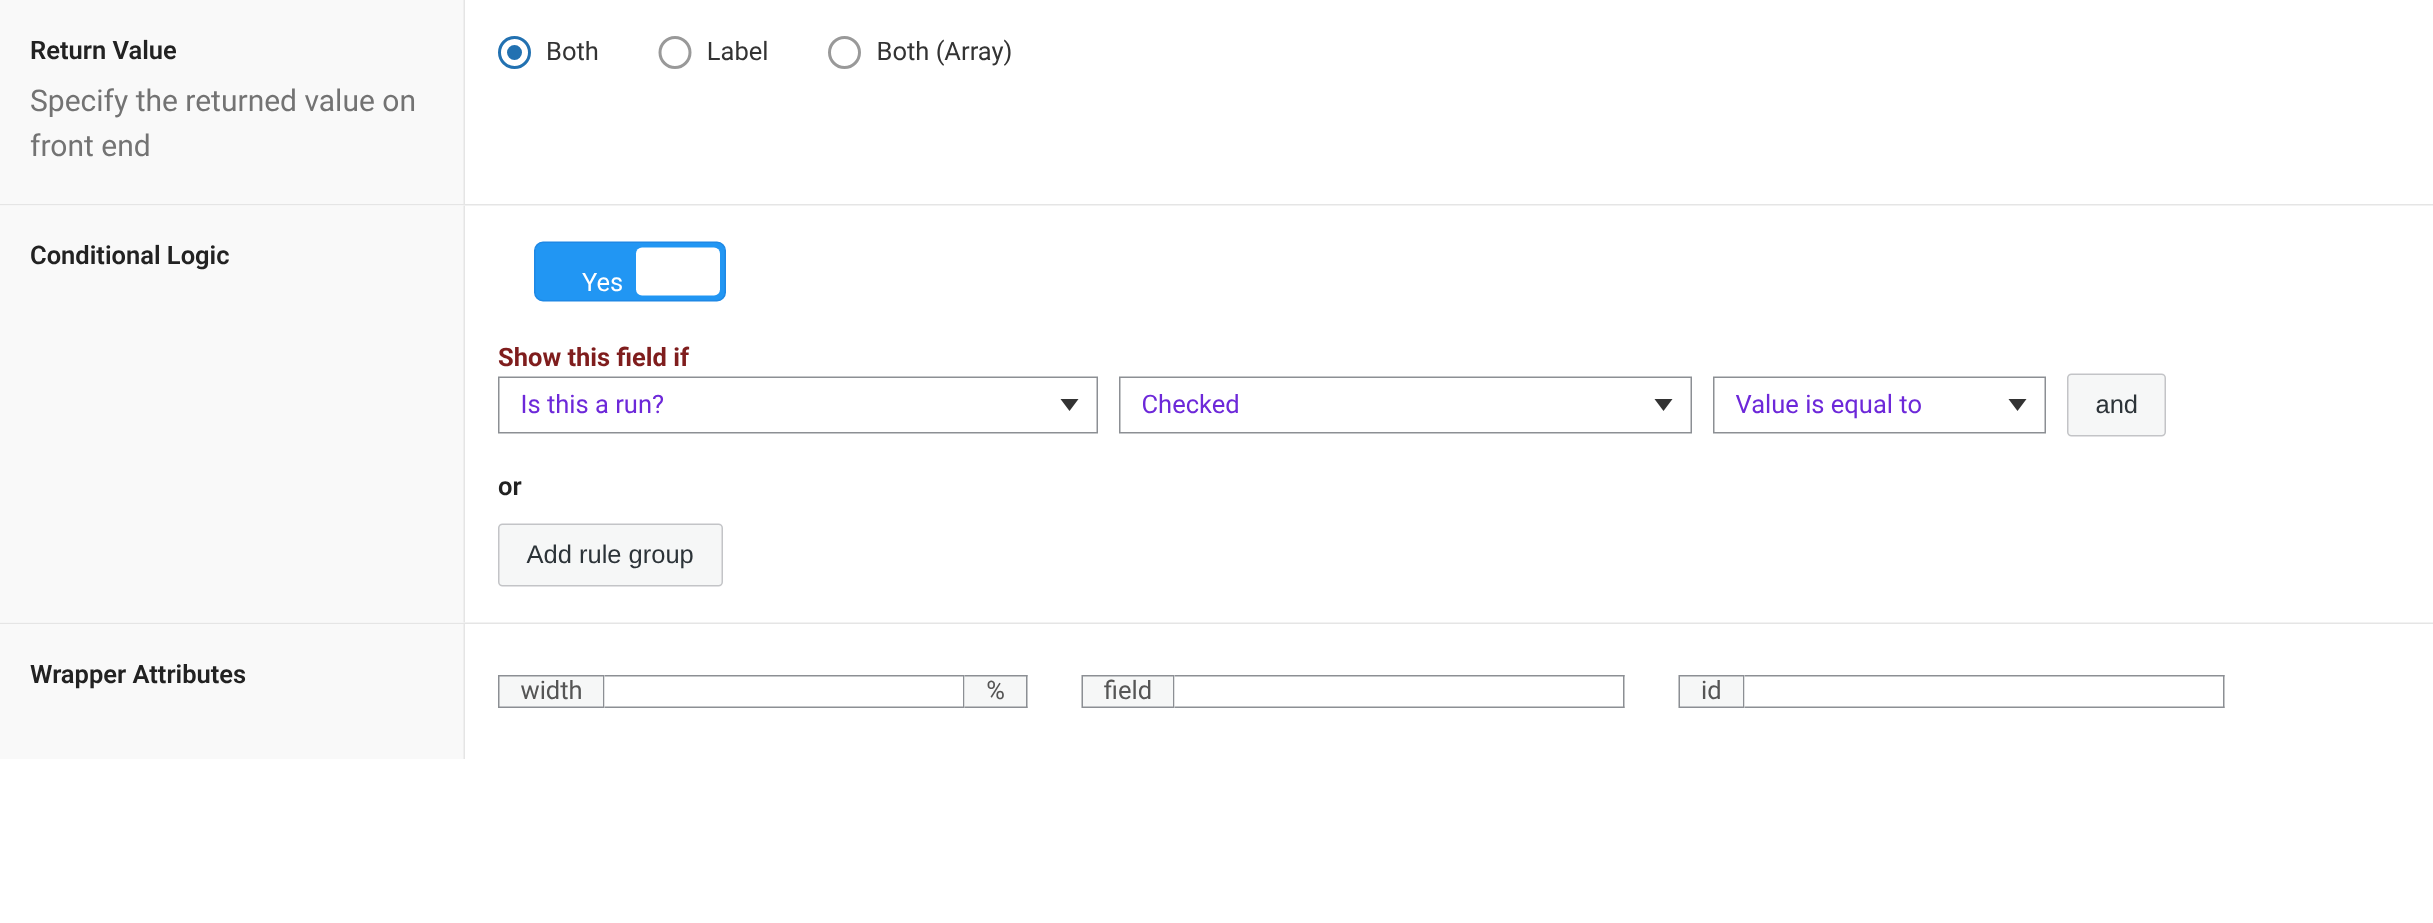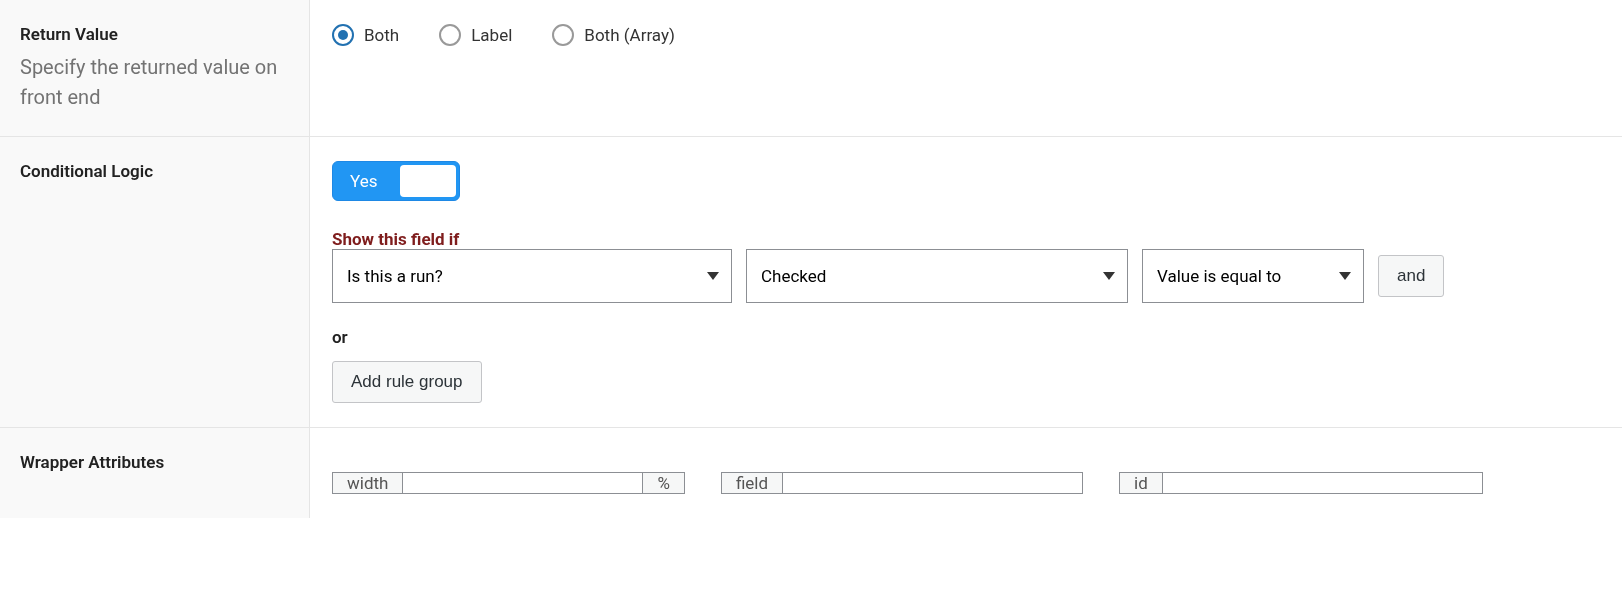--- a/index.html
+++ b/index.html
@@ -13,37 +13,37 @@
     .settings-value-cell { flex: 1; padding: 24px 22px; }
     
     .radio-group { display: flex; gap: 40px; align-items: center; }
     .radio-item { display: flex; align-items: center; gap: 10px; cursor: pointer; }
     .radio-circle { width: 22px; height: 22px; border: 2px solid #999; border-radius: 50%; display: flex; align-items: center; justify-content: center; background: #fff; }
     .radio-circle.selected { border-color: #2271b1; }
     .radio-dot { width: 10px; height: 10px; border-radius: 50%; background: #2271b1; display: none; }
     .radio-circle.selected .radio-dot { display: block; }
     .radio-text { font-size: 17px; color: #333; }
     
-    .toggle { display: inline-flex; align-items: center; background: #2196f3; border-radius: 6px; padding: 3px; height: 40px; width: 128px; border: 1px solid #1e88e5; position: relative; cursor: pointer; }
+    .toggle { display: inline-flex; background: #2196f3; border-radius: 6px; padding: 17px; height: 40px; width: 128px; border: 1px solid #1e88e5; position: relative; cursor: pointer; margin-left: 24px; }
     .toggle-label { color: #fff; font-size: 17px; padding: 0 14px 0 14px; }
     .toggle-handle { position: absolute; right: 3px; top: 3px; bottom: 3px; width: 56px; background: #fff; border-radius: 4px; }
     
     .cond-title { font-size: 17px; font-weight: 700; color: #7f1d1d; margin: 28px 0 0 0; }
     .cond-rule-row { display: flex; gap: 14px; align-items: center; margin-bottom: 24px; }
-    .select-box { position: relative; border: 1px solid #8c8f94; background: #fff; height: 54px; display: flex; align-items: center; padding: 0 40px 0 14px; font-size: 17px; color: #000000; cursor: pointer; }
+    .select-box { position: relative; border: 1px solid #8c8f94; background: #fff; height: 38px; display: flex; align-items: center; padding: 0 40px 0 14px; font-size: 17px; color: #6d28d9; cursor: pointer; }
     .select-box .caret { position: absolute; right: 12px; top: 50%; transform: translateY(-50%); width: 0; height: 0; border-left: 6px solid transparent; border-right: 6px solid transparent; border-top: 8px solid #333; }
     .select-field { width: 400px; }
     .select-operator { width: 222px; }
     .select-value { width: 382px; }
     .and-btn { border: 1px solid #c3c4c7; background: #f6f7f7; height: 42px; padding: 0 18px; font-size: 17px; color: #2c3338; cursor: pointer; border-radius: 3px; }
     .or-text { font-size: 17px; font-weight: 600; color: #222; margin-bottom: 14px; }
     .add-rule-btn { border: 1px solid #c3c4c7; background: #f6f7f7; height: 42px; padding: 0 18px; font-size: 17px; color: #2c3338; cursor: pointer; border-radius: 3px; }
     
     .wrapper-attrs { display: flex; gap: 36px; align-items: center; }
-    .attr-group { display: flex; align-items: flex-end; height: 42px; }
+    .attr-group { display: flex; align-items: center; height: 42px; }
     .attr-label { border: 1px solid #8c8f94; background: #f6f7f7; padding: 0 14px; display: flex; align-items: center; font-size: 17px; color: #555; }
     .attr-input { border: 1px solid #8c8f94; border-left: none; padding: 0 10px; font-size: 17px; background: #fff; outline: none; }
     .attr-suffix { border: 1px solid #8c8f94; border-left: none; background: #f6f7f7; padding: 0 14px; display: flex; align-items: center; font-size: 17px; color: #555; }
     .attr-input.width { width: 240px; }
     .attr-input.class { width: 300px; }
     .attr-input.id { width: 320px; }
   </style>
 </head>
 <body>
 

